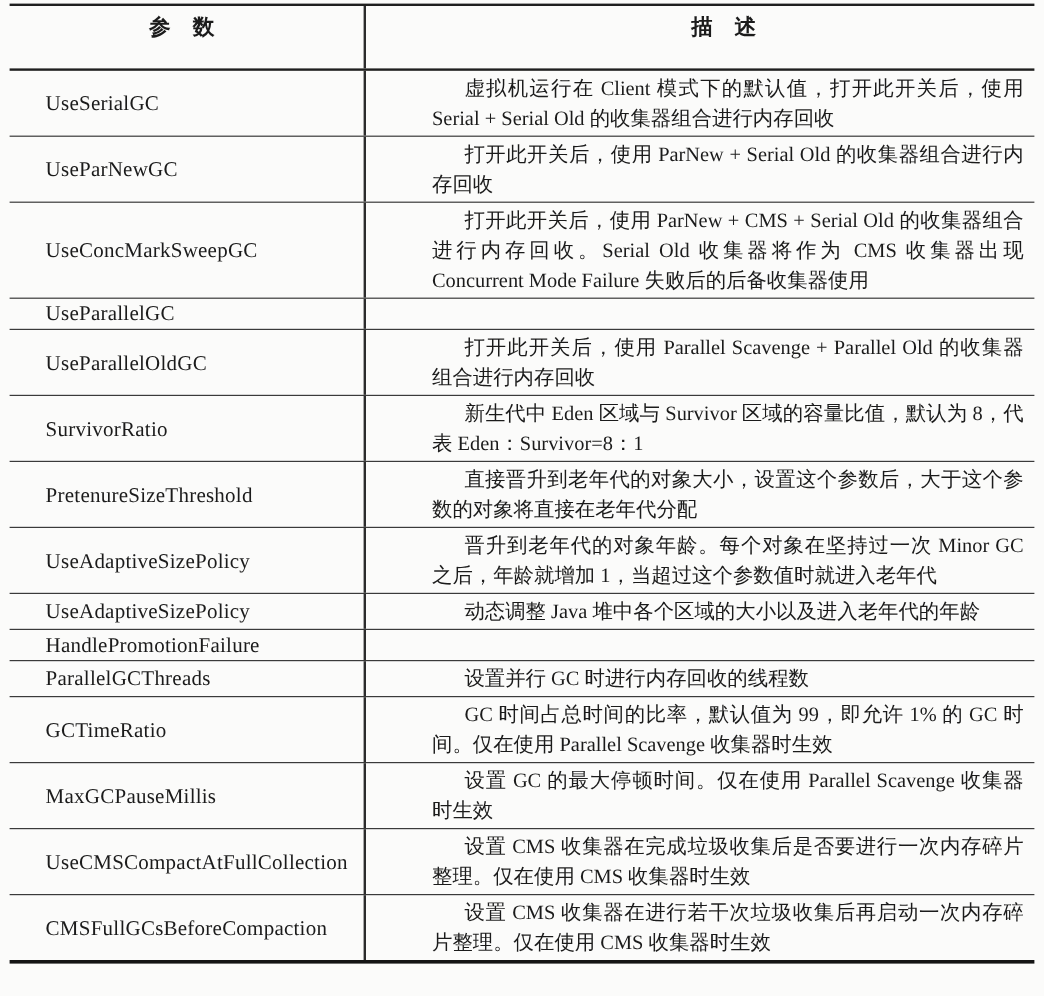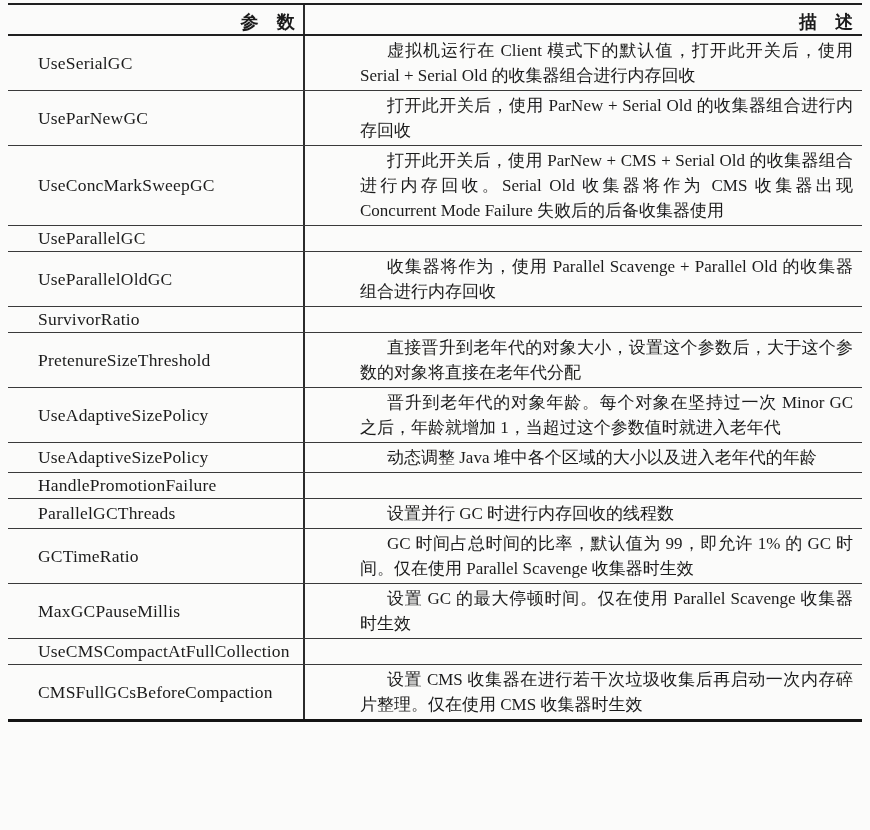--- a/index.html
+++ b/index.html
@@ -59,25 +59,25 @@
     margin-left: 48px;
   }
   .desc-text {
     display: block;
     width: 100%;
     text-align: justify;
     text-indent: 27px;
     margin: 0;
   }
   .header-row .cell {
-    justify-content: flex-end;
+    justify-content: center;
     font-weight: bold;
     font-size: 18px;
     padding-top: 5px;
-    padding-bottom: 0;
+    padding-bottom: 23px;
     padding-left: 0;
   }
   .header-row .desc-col {
     line-height: 21px;
   }
   .header-label {
     text-indent: 0;
     text-align: center;
   }
 </style>
@@ -125,28 +125,31 @@
     <div class="cell param-col">
       <span>UseParallelGC</span>
     </div>
   </div>
 
   <div class="row">
     <div class="cell param-col">
       <span>UseParallelOldGC</span>
     </div>
     <div class="cell desc-col">
-      <span class="desc-text">收集器将作为，使用 Parallel Scavenge + Parallel Old 的收集器组合进行内存回收</span>
+      <span class="desc-text">打开此开关后，使用 Parallel Scavenge + Parallel Old 的收集器组合进行内存回收</span>
     </div>
   </div>
 
   <div class="row">
     <div class="cell param-col">
       <span>SurvivorRatio</span>
     </div>
+    <div class="cell desc-col">
+      <span class="desc-text">新生代中 Eden 区域与 Survivor 区域的容量比值，默认为 8，代表 Eden：Survivor=8：1</span>
+    </div>
   </div>
 
   <div class="row">
     <div class="cell param-col">
       <span>PretenureSizeThreshold</span>
     </div>
     <div class="cell desc-col">
       <span class="desc-text">直接晋升到老年代的对象大小，设置这个参数后，大于这个参数的对象将直接在老年代分配</span>
     </div>
   </div>
@@ -200,20 +203,23 @@
     <div class="cell desc-col">
       <span class="desc-text">设置 GC 的最大停顿时间。仅在使用 Parallel Scavenge 收集器时生效</span>
     </div>
   </div>
 
 
   <div class="row">
     <div class="cell param-col">
       <span>UseCMSCompactAtFullCollection</span>
     </div>
+    <div class="cell desc-col">
+      <span class="desc-text">设置 CMS 收集器在完成垃圾收集后是否要进行一次内存碎片整理。仅在使用 CMS 收集器时生效</span>
+    </div>
   </div>
 
   <div class="row">
     <div class="cell param-col">
       <span>CMSFullGCsBeforeCompaction</span>
     </div>
     <div class="cell desc-col">
       <span class="desc-text">设置 CMS 收集器在进行若干次垃圾收集后再启动一次内存碎片整理。仅在使用 CMS 收集器时生效</span>
     </div>
   </div>

